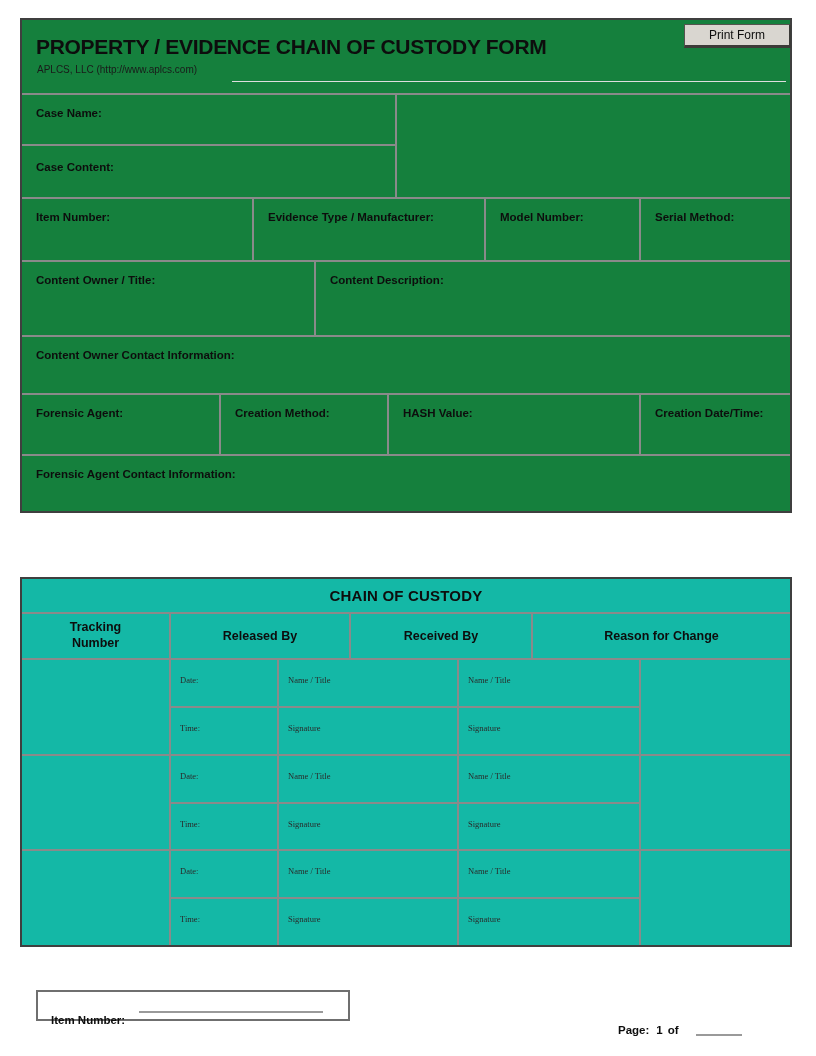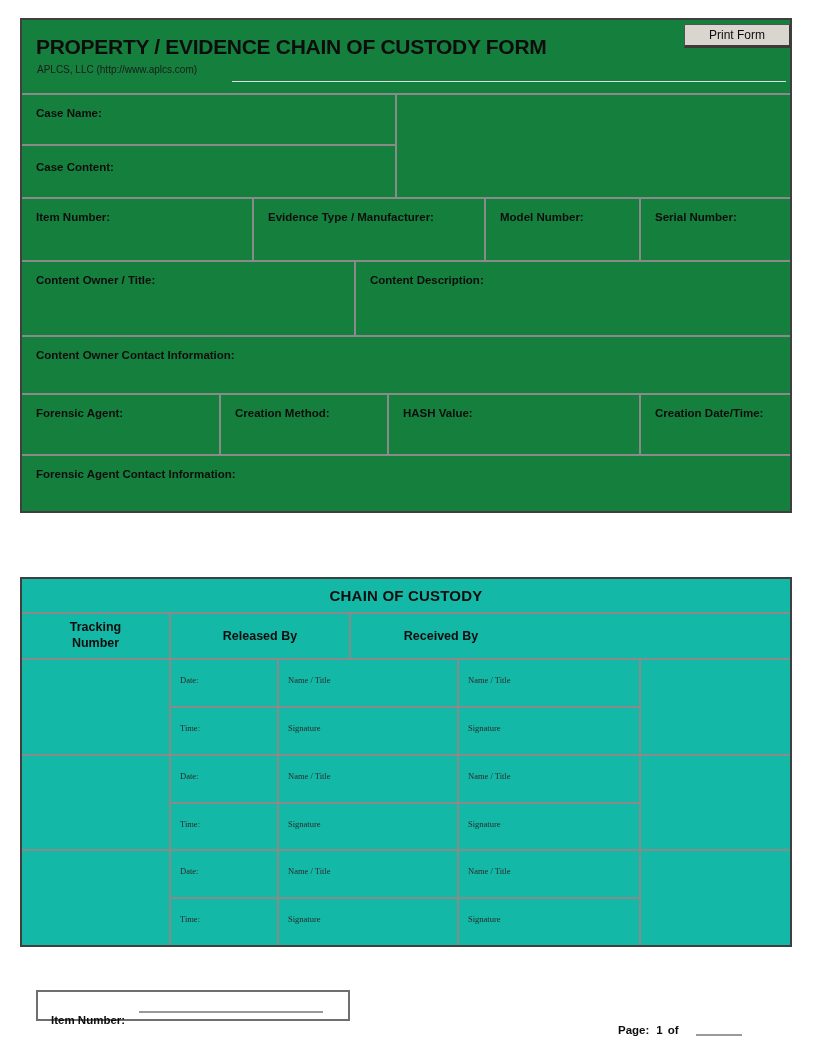--- a/index.html
+++ b/index.html
@@ -36,21 +36,21 @@
 
   .case-row{height:104px;}
   .case-left{width:375px;box-sizing:border-box;border-right:2px solid var(--inner-border);display:flex;flex-direction:column;}
   .case-name-cell{height:49px;box-sizing:border-box;padding:8px 8px 0 14px;}
   .case-number-cell{flex:1;box-sizing:border-box;border-top:2px solid var(--inner-border);padding:11px 8px 0 14px;}
   .reason-cell{flex:1;padding:8px 8px 0 14px;box-sizing:border-box;}
 
   .item-row{height:63px;}
   .w-item{width:230px;} .w-evid{width:232px;} .w-model{width:155px;} .w-fill{flex:1;}
 
-  .owner-row{height:75px;gap:40px;}
+  .owner-row{height:75px;}
   .w-owner{width:292px;}
 
   .contact-row{height:58px;}
   .forensic-row{height:61px;}
   .w-agent{width:197px;} .w-method{width:168px;} .w-hash{width:252px;}
   .fcontact-row{flex:1;}
 
   
   .print-btn{
     position:absolute;left:684px;top:24px;width:107px;height:24px;
@@ -129,21 +129,21 @@
       <div class="cell w-item">
         <span class="lbl">Item Number:</span>
       </div>
       <div class="cell w-evid">
         <span class="lbl">Evidence Type / Manufacturer:</span>
       </div>
       <div class="cell w-model">
         <span class="lbl">Model Number:</span>
       </div>
       <div class="cell w-fill">
-        <span class="lbl">Serial Number:</span>
+        <span class="lbl">Serial Method:</span>
       </div>
     </div>
 
     <div class="f-row owner-row">
       <div class="cell w-owner">
         <span class="lbl">Content Owner / Title:</span>
       </div>
       <div class="cell w-fill">
         <span class="lbl">Content Description:</span>
       </div>
@@ -183,20 +183,21 @@
   <div class="custody-box">
 
     <div class="ct-title">CHAIN OF CUSTODY</div>
 
     <div class="ct-head">
       <div class="hc c1">
         <span class="hc-narrow-text">Tracking Number</span>
       </div>
       <div class="hc c3">Released By</div>
       <div class="hc c4">Received By</div>
+      <div class="hc c5">Reason for Change</div>
     </div>
 
     <div class="ct-group">
       <div class="ct-col c1"></div>
       <div class="ct-col c2 split">
         <div class="sub">
           <span class="sub-lbl">Date:</span>
         </div>
         <div class="sub">
           <span class="sub-lbl">Time:</span>

